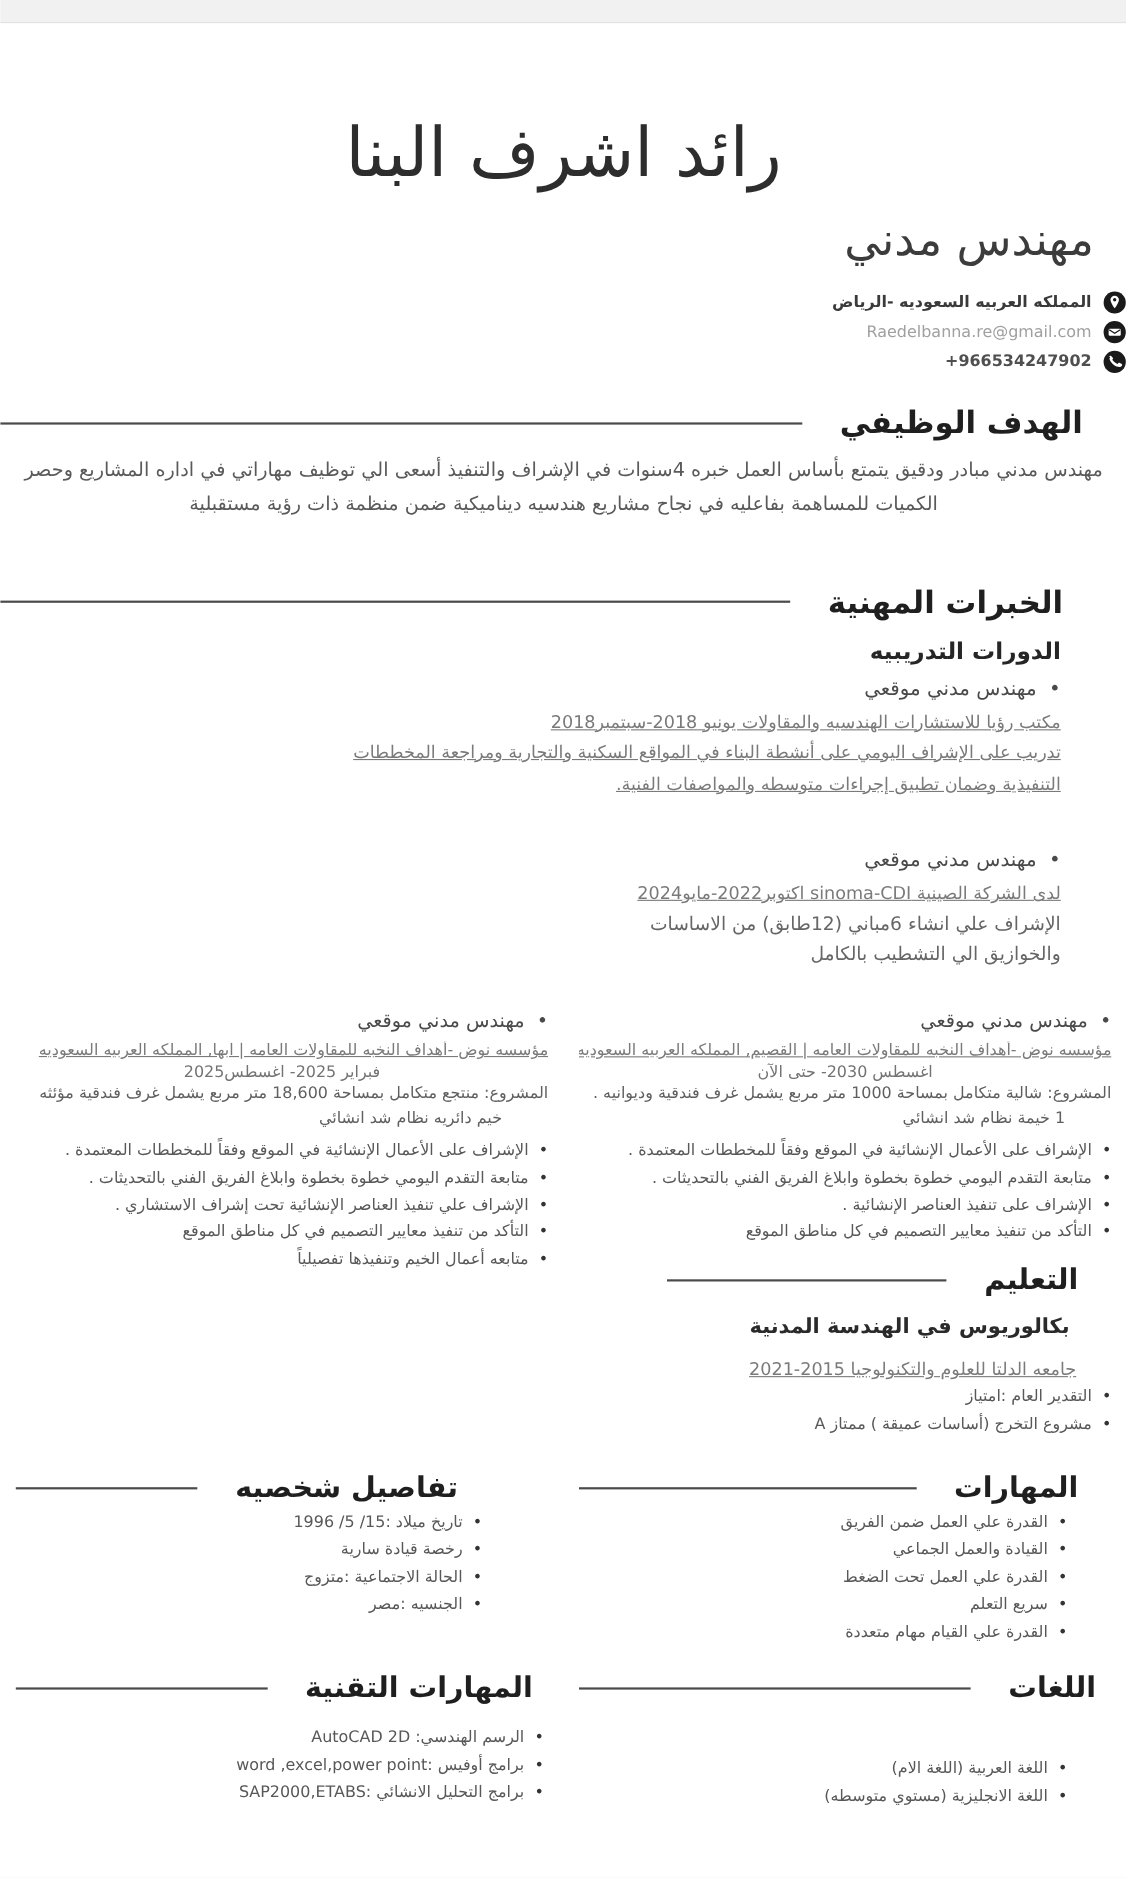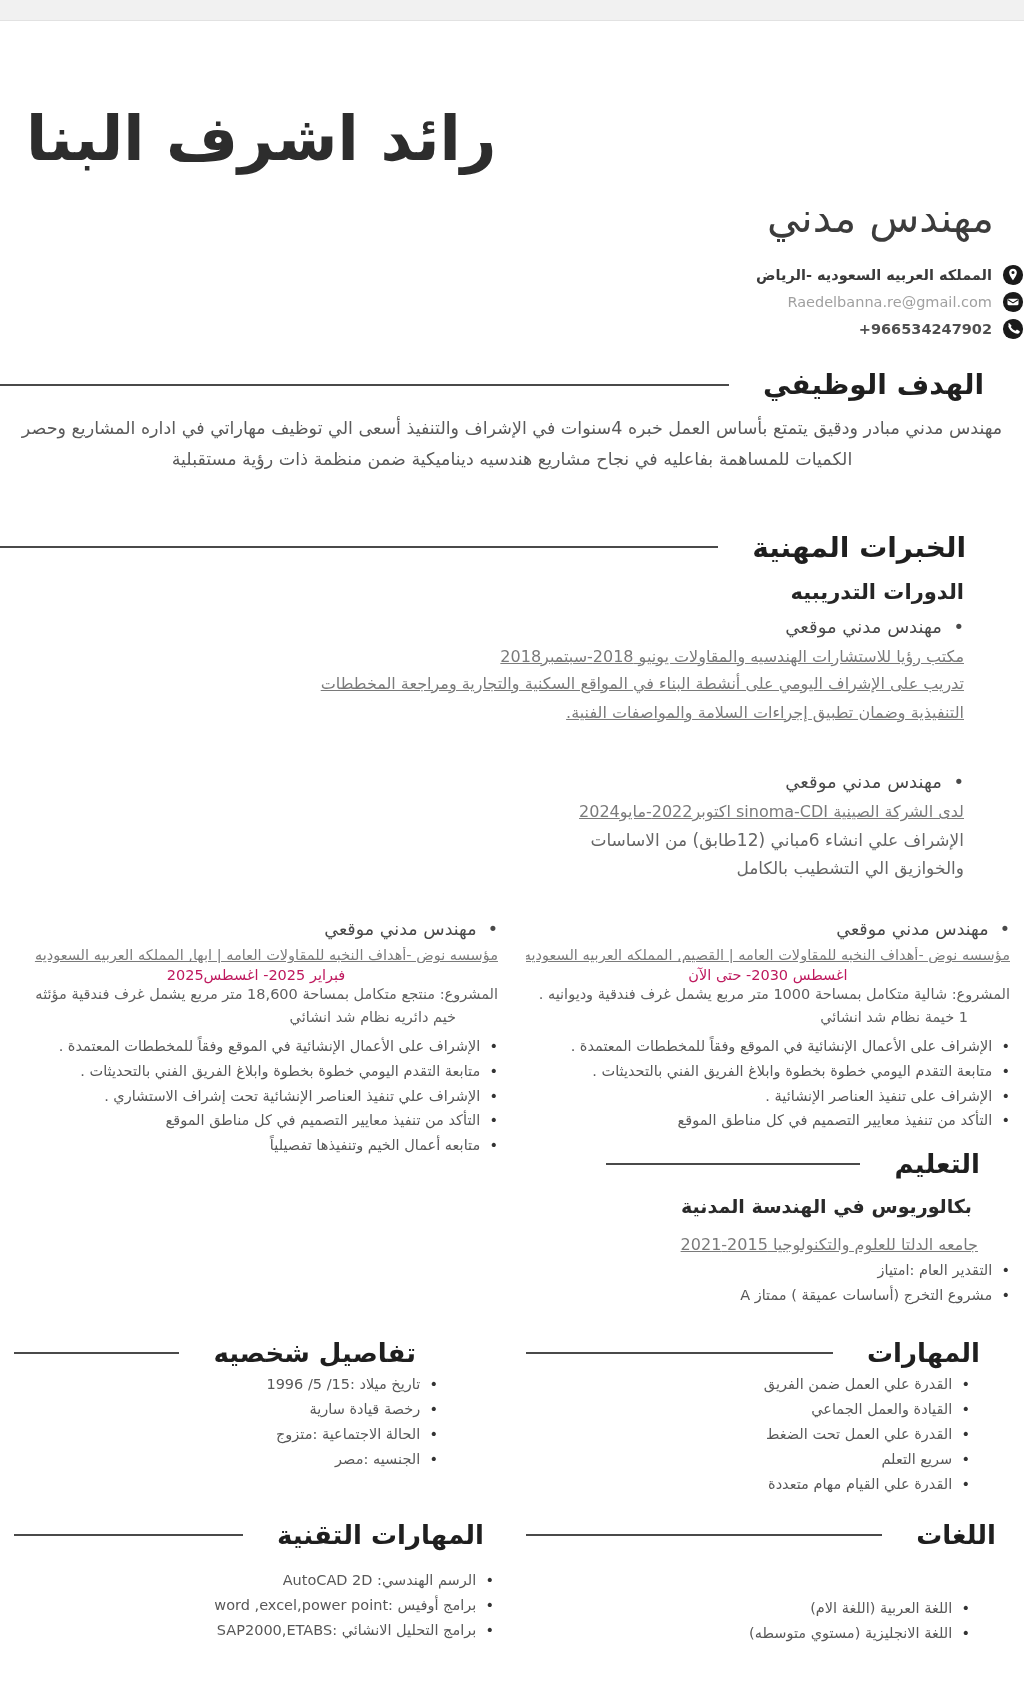--- a/index.html
+++ b/index.html
@@ -12,23 +12,23 @@
     font-family:"DejaVu Sans", sans-serif;
     direction:rtl;
     overflow:hidden;
     color:#444;
   }
   .top-strip{height:20px;background:#f1f1f1;border-bottom:1px solid #e2e2e2;}
 
   
   .name{
     margin:82px 26px 0 26px;
-    text-align:left;
+    text-align:center;
     font-size:62px;line-height:1.15;
-    font-weight:bold;color:#2d2d2d;
+    font-weight:normal;color:#2d2d2d;
   }
   .subtitle{
     margin:20px 30px 0 30px;
     text-align:right;
     font-size:41px;color:#3c3c3c;
   }
   .contact{
     width:368px;
     margin:22px auto 0 0;   
     margin-left:0;
@@ -77,21 +77,21 @@
 
   
   .two-col{display:grid;grid-template-columns:1fr 1fr;margin-top:24px;}
   .col{padding:0 14px;min-width:0;}
   .ptitle{font-size:17.5px;color:#4a4a4a;text-align:right;margin-top:12px;}
   .ptitle::before{content:"\2022\00a0\00a0";}
   .pcompany{
     margin-top:8px;font-size:14.5px;color:#7a7a7a;text-decoration:underline;
     white-space:nowrap;overflow:hidden;text-align:right;
   }
-  .pperiod{text-align:center;font-size:14.5px;color:#be185d;margin-top:4px;}
+  .pperiod{text-align:center;font-size:14.5px;color:#737373;margin-top:4px;}
   .pproj{font-size:14.5px;color:#5f5f5f;line-height:1.6;text-align:right;}
   .pnote{font-size:14.5px;color:#5f5f5f;line-height:1.6;text-align:right;padding-right:42px;}
   ul.blist{list-style:none;margin:4px 0 0 0;padding:0;text-align:right;}
   ul.blist li{font-size:14.5px;color:#585858;line-height:1.72;}
   ul.blist li::before{content:"\2022\00a0\00a0";color:#333;}
 
   
   .degree{margin:16px 38px 0 0;font-size:19px;font-weight:bold;color:#2a2a2a;text-align:right;}
   .university{margin:18px 32px 0 0;font-size:16px;color:#7a7a7a;text-decoration:underline;text-align:right;}
   .edu-list{margin:12px 18px 0 0;}
@@ -154,21 +154,21 @@
 
   <div class="sec exp">
     <span class="t">الخبرات المهنية</span>
     <span class="rule"></span>
   </div>
   <div class="subheading">الدورات التدريبيه</div>
 
   <div class="entry">
     <div class="etitle">مهندس مدني موقعي</div>
     <div class="ecompany">مكتب رؤيا للاستشارات الهندسيه والمقاولات يونيو 2018-سبتمبر2018</div>
-    <div class="edesc">تدريب على الإشراف اليومي على أنشطة البناء في المواقع السكنية والتجارية ومراجعة المخططات التنفيذية وضمان تطبيق إجراءات السلامة والمواصفات الفنية.</div>
+    <div class="edesc">تدريب على الإشراف اليومي على أنشطة البناء في المواقع السكنية والتجارية ومراجعة المخططات التنفيذية وضمان تطبيق إجراءات متوسطه والمواصفات الفنية.</div>
   </div>
 
   <div class="entry second">
     <div class="etitle">مهندس مدني موقعي</div>
     <div class="ecompany">لدى الشركة الصينية sinoma-CDI اكتوبر2022-مايو2024</div>
     <div class="eline">الإشراف علي انشاء 6مباني (12طابق) من الاساسات</div>
     <div class="eline">والخوازيق الي التشطيب بالكامل</div>
   </div>
 
   <div class="two-col">

